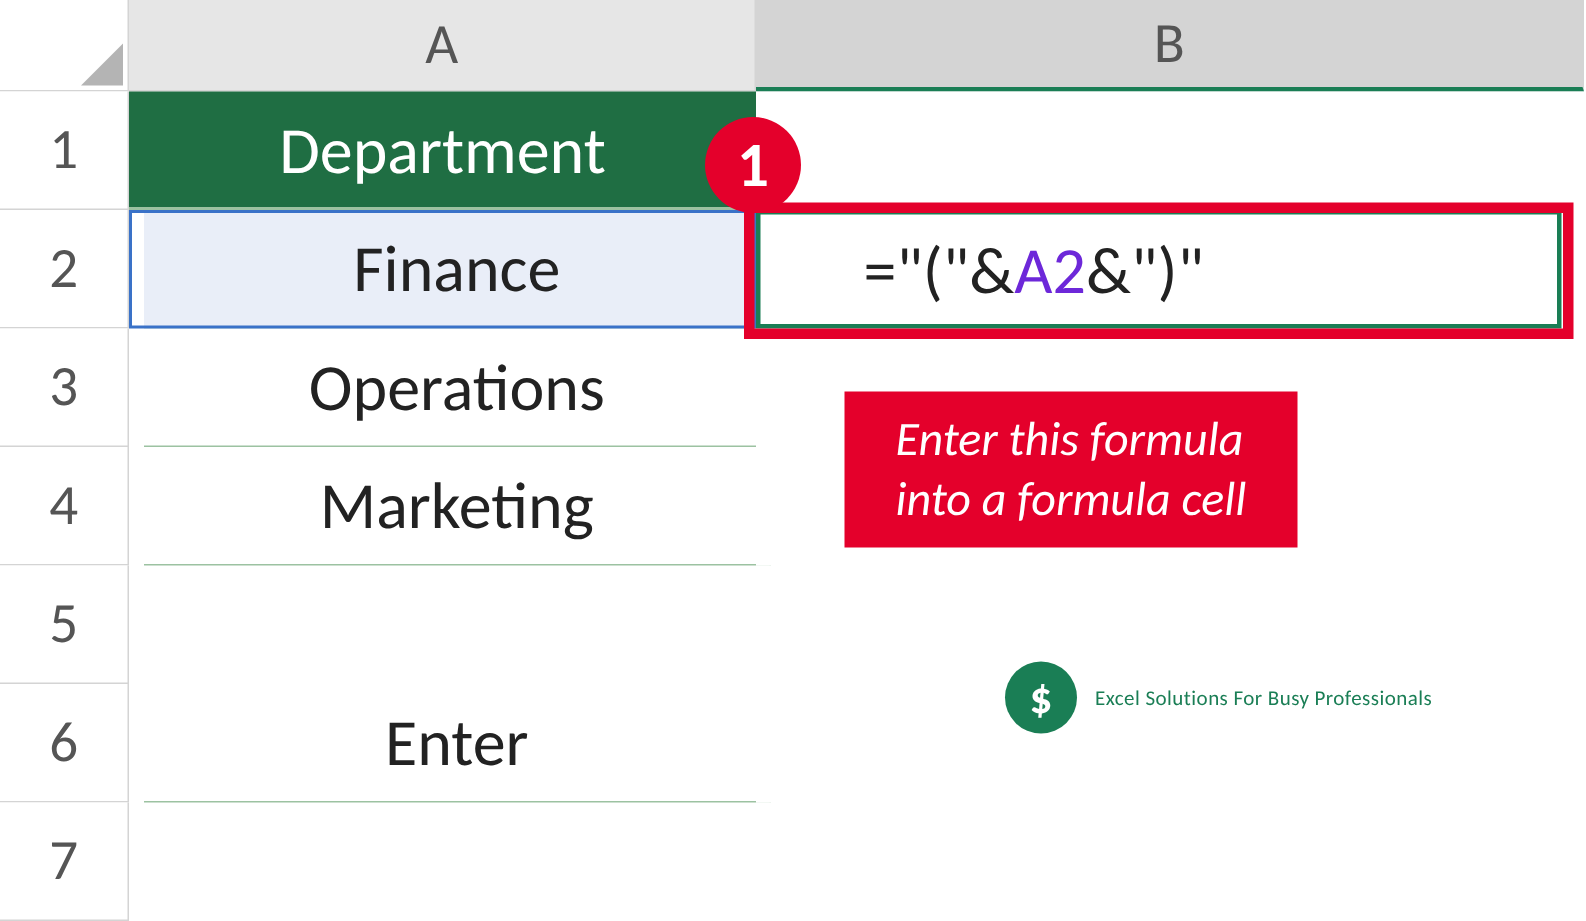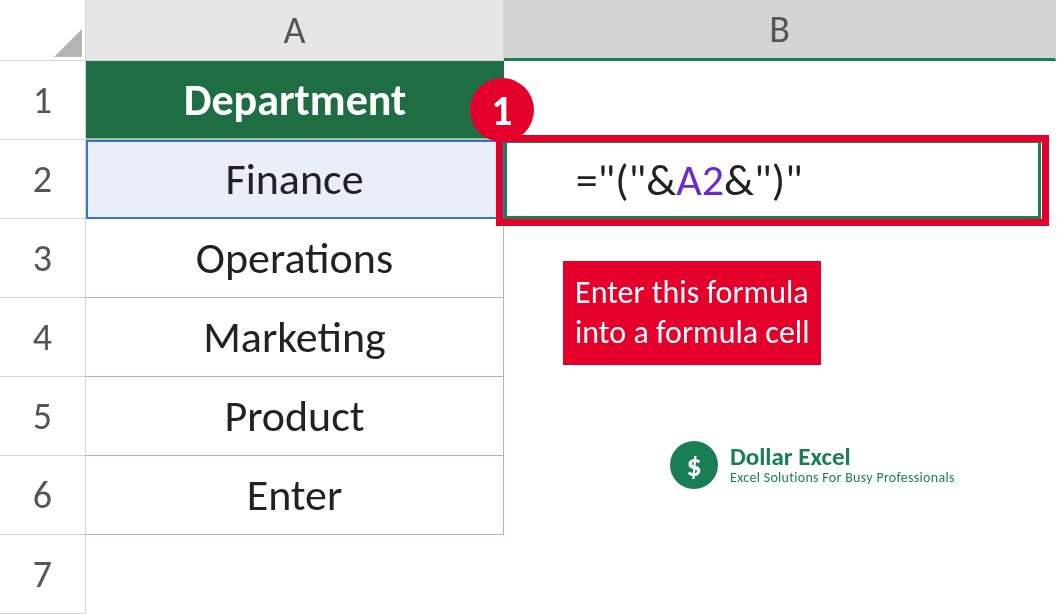--- a/index.html
+++ b/index.html
@@ -90,28 +90,29 @@
     .rowH-4 { top: 298px; height: 79px; }
     .rowH-5 { top: 377px; height: 79px; }
     .rowH-6 { top: 456px; height: 79px; }
     .rowH-7 { top: 535px; height: 79px; }
     .colA { left: 86px;  width: 418px; }
     .colB { left: 504px; width: 552px; justify-content: flex-start; padding-left: 12px; }
     
     .header-cell {
       background: #1f6e43;
       color: #fff;
-      font-weight: bold;
+      font-weight: normal;
       font-size: 44px;
       border-bottom: 2px solid #9cc2a1;
     }
     
     .data-a {
       border-right: 1.5px solid #9cc2a1;
       border-bottom: 1.5px solid #9cc2a1;
+      margin-left: 10px;
     }
     
     .ref-border {
       position: absolute;
       border: 2px solid #3a72c8;
       pointer-events: none;
     }
     
     .editing-border {
       position: absolute;
@@ -138,23 +139,24 @@
       font-weight: bold;
       pointer-events: none;
       z-index: 50;
     }
     
     .callout {
       position: absolute;
       background: #e4002b;
       color: #fff;
       font-size: 32px;
-      padding: 12px 12px;
+      padding: 12px 34px;
       line-height: 1.25;
       z-index: 40;
+      font-style: italic;
     }
     
     .formula { font-size: 44px; white-space: pre; }
     .f-black { color: #222; }
     .f-blue  { color: #6d28d9; }
     
     .logo {
       position: absolute;
       display: flex;
       align-items: center;
@@ -193,21 +195,20 @@
   <div class="row-header rowH-3">3</div>
   <div class="row-header rowH-4">4</div>
   <div class="row-header rowH-5">5</div>
   <div class="row-header rowH-6">6</div>
   <div class="row-header rowH-7">7</div>
 
   <div class="cell colA rowH-1 header-cell">Department</div>
   <div class="cell colA rowH-2 data-a" style="background:#e9eef8;">Finance</div>
   <div class="cell colA rowH-3 data-a">Operations</div>
   <div class="cell colA rowH-4 data-a">Marketing</div>
-  <div class="cell colA rowH-5 data-a">Product</div>
   <div class="cell colA rowH-6 data-a">Enter</div>
 
   <div class="cell colB rowH-1"></div>
   <div class="cell colB rowH-2">
     <span class="formula">
       <span class="f-black">="("&amp;</span><span class="f-blue">A2</span><span class="f-black">&amp;")"</span>
     </span>
   </div>
   <div class="cell colB rowH-3"></div>
   <div class="cell colB rowH-4"></div>
@@ -224,18 +225,17 @@
   <div class="step-badge" style="left:470px; top:78px;">1</div>
 
   <div class="callout" style="left:563px; top:261px;">
     <div>Enter this formula</div>
     <div>into a formula cell</div>
   </div>
 
   <div class="logo" style="left:670px; top:441px;">
     <div class="logo-circle">$</div>
     <div class="logo-text">
-      <span class="logo-title">Dollar Excel</span>
       <span class="logo-sub">Excel Solutions For Busy Professionals</span>
     </div>
   </div>
 
 </div>
 
 </body></html>

